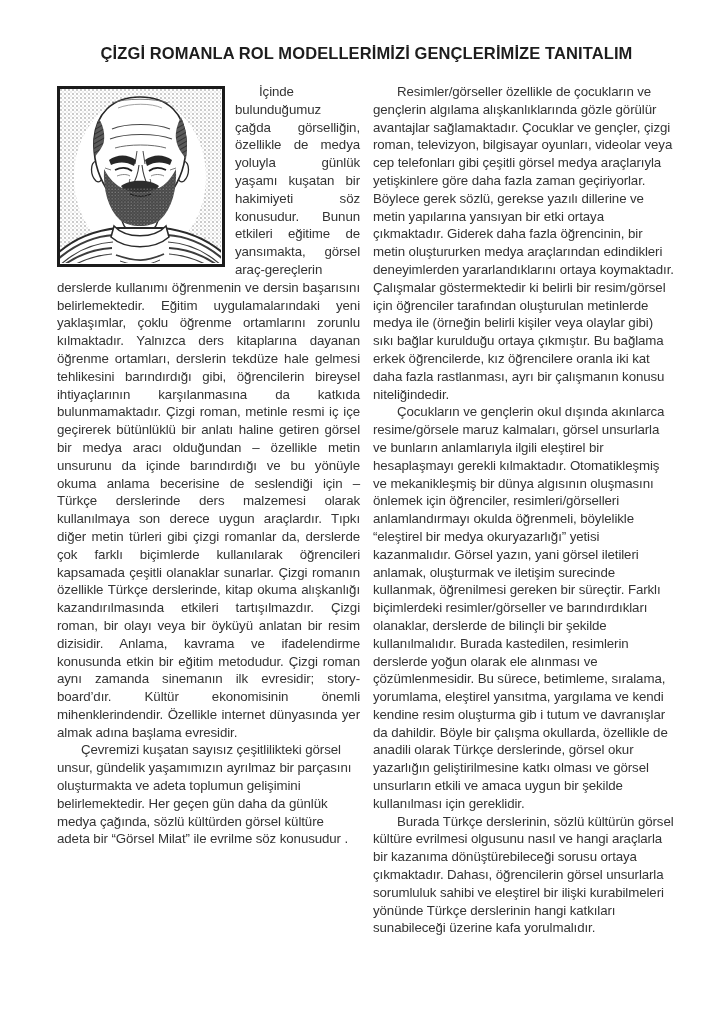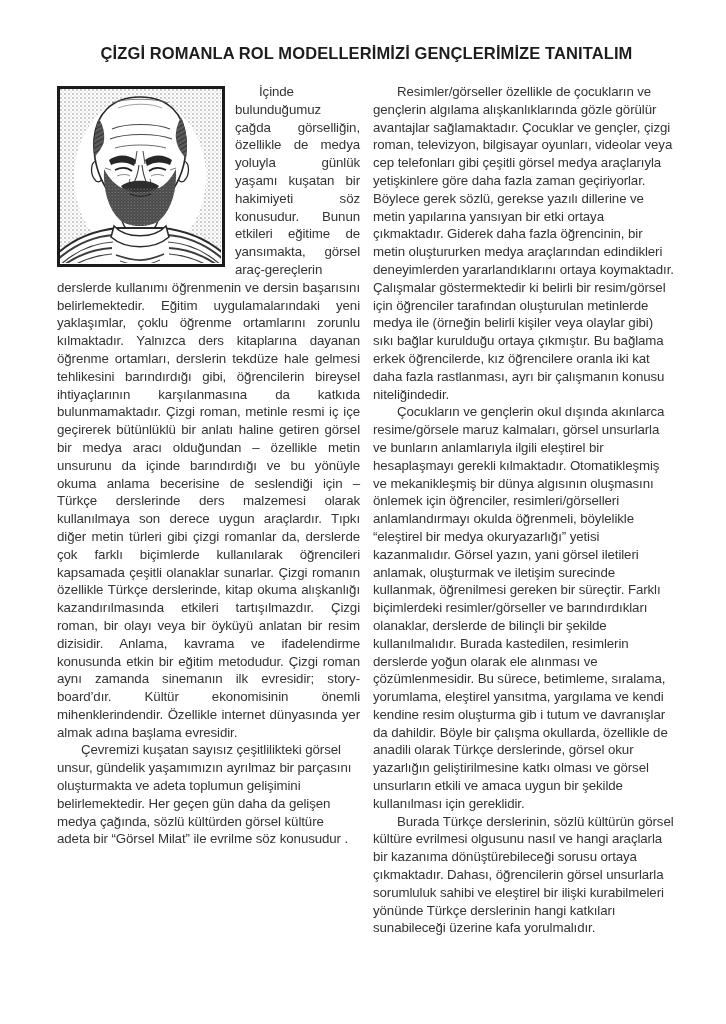--- a/index.html
+++ b/index.html
@@ -134,21 +134,21 @@
           <path d="M44,80 C43,100 48,120 60,131 C70,139 90,139 100,131 C112,120 117,100 116,80 C111,90 105,96 99,99 L62,99 C56,96 49,90 44,80 Z" fill="#474747"></path>
 
           <path d="M61,97 C70,90 90,90 99,97 C95,105 65,105 61,97 Z" fill="#2d2d2d"></path>
 
           <path d="M70,105 C77,108 84,108 91,105" fill="none" stroke="#111111" stroke-width="1.1"></path>
 
           <path d="M44,80 C43,100 48,120 60,131 C70,139 90,139 100,131 C112,120 117,100 116,80 C111,90 105,96 99,99 L62,99 C56,96 49,90 44,80 Z" fill="url(#stip)"></path>
         </svg>
       </figure>
       <p class="justify indent">İçinde bulunduğumuz çağda görselliğin, özellikle de medya yoluyla günlük yaşamı kuşatan bir hakimiyeti söz konusudur. Bunun etkileri eğitime de yansımakta, görsel araç-gereçlerin derslerde kullanımı öğrenmenin ve dersin başarısını belirlemektedir. Eğitim uygulamalarındaki yeni yaklaşımlar, çoklu öğrenme ortamlarını zorunlu kılmaktadır. Yalnızca ders kitaplarına dayanan öğrenme ortamları, derslerin tekdüze hale gelmesi tehlikesini barındırdığı gibi, öğrencilerin bireysel ihtiyaçlarının karşılanmasına da katkıda bulunmamaktadır. Çizgi roman, metinle resmi iç içe geçirerek bütünlüklü bir anlatı haline getiren görsel bir medya aracı olduğundan – özellikle metin unsurunu da içinde barındırdığı ve bu yönüyle okuma anlama becerisine de seslendiği için – Türkçe derslerinde ders malzemesi olarak kullanılmaya son derece uygun araçlardır. Tıpkı diğer metin türleri gibi çizgi romanlar da, derslerde çok farklı biçimlerde kullanılarak öğrencileri kapsamada çeşitli olanaklar sunarlar. Çizgi romanın özellikle Türkçe derslerinde, kitap okuma alışkanlığı kazandırılmasında etkileri tartışılmazdır. Çizgi roman, bir olayı veya bir öyküyü anlatan bir resim dizisidir. Anlama, kavrama ve ifadelendirme konusunda etkin bir eğitim metodudur. Çizgi roman aynı zamanda sinemanın ilk evresidir; story-board’dır. Kültür ekonomisinin önemli mihenklerindendir. Özellikle internet dünyasında yer almak adına başlama evresidir.</p>
-      <p class="indent">Çevremizi kuşatan sayısız çeşitlilikteki görsel unsur, gündelik yaşamımızın ayrılmaz bir parçasını oluşturmakta ve adeta toplumun gelişimini belirlemektedir. Her geçen gün daha da gelişen medya çağında, sözlü kültürden görsel kültüre adeta bir “Görsel Milat” ile evrilme söz konusudur .</p>
+      <p class="indent">Çevremizi kuşatan sayısız çeşitlilikteki görsel unsur, gündelik yaşamımızın ayrılmaz bir parçasını oluşturmakta ve adeta toplumun gelişimini belirlemektedir. Her geçen gün daha da günlük medya çağında, sözlü kültürden görsel kültüre adeta bir “Görsel Milat” ile evrilme söz konusudur .</p>
     </div>
 
     <div class="col">
       <p class="indent">Resimler/görseller özellikle de çocukların ve gençlerin algılama alışkanlıklarında gözle görülür avantajlar sağlamaktadır. Çocuklar ve gençler, çizgi roman, televizyon, bilgisayar oyunları, videolar veya cep telefonları gibi çeşitli görsel medya araçlarıyla yetişkinlere göre daha fazla zaman geçiriyorlar. Böylece gerek sözlü, gerekse yazılı dillerine ve metin yapılarına yansıyan bir etki ortaya çıkmaktadır. Giderek daha fazla öğrencinin, bir metin oluştururken medya araçlarından edindikleri deneyimlerden yararlandıklarını ortaya koymaktadır. Çalışmalar göstermektedir ki belirli bir resim/görsel için öğrenciler tarafından oluşturulan metinlerde medya ile (örneğin belirli kişiler veya olaylar gibi) sıkı bağlar kurulduğu ortaya çıkmıştır. Bu bağlama erkek öğrencilerde, kız öğrencilere oranla iki kat daha fazla rastlanması, ayrı bir çalışmanın konusu niteliğindedir.</p>
       <p class="indent">Çocukların ve gençlerin okul dışında akınlarca resime/görsele maruz kalmaları, görsel unsurlarla ve bunların anlamlarıyla ilgili eleştirel bir hesaplaşmayı gerekli kılmaktadır. Otomatikleşmiş ve mekanikleşmiş bir dünya algısının oluşmasını önlemek için öğrenciler, resimleri/görselleri anlamlandırmayı okulda öğrenmeli, böylelikle “eleştirel bir medya okuryazarlığı” yetisi kazanmalıdır. Görsel yazın, yani görsel iletileri anlamak, oluşturmak ve iletişim surecinde kullanmak, öğrenilmesi gereken bir süreçtir. Farklı biçimlerdeki resimler/görseller ve barındırdıkları olanaklar, derslerde de bilinçli bir şekilde kullanılmalıdır. Burada kastedilen, resimlerin derslerde yoğun olarak ele alınması ve çözümlenmesidir. Bu sürece, betimleme, sıralama, yorumlama, eleştirel yansıtma, yargılama ve kendi kendine resim oluşturma gib i tutum ve davranışlar da dahildir. Böyle bir çalışma okullarda, özellikle de anadili olarak Türkçe derslerinde, görsel okur yazarlığın geliştirilmesine katkı olması ve görsel unsurların etkili ve amaca uygun bir şekilde kullanılması için gereklidir.</p>
       <p class="indent">Burada Türkçe derslerinin, sözlü kültürün görsel kültüre evrilmesi olgusunu nasıl ve hangi araçlarla bir kazanıma dönüştürebileceği sorusu ortaya çıkmaktadır. Dahası, öğrencilerin görsel unsurlarla sorumluluk sahibi ve eleştirel bir ilişki kurabilmeleri yönünde Türkçe derslerinin hangi katkıları sunabileceği üzerine kafa yorulmalıdır.</p>
     </div>
 
   </div>
 </div>

